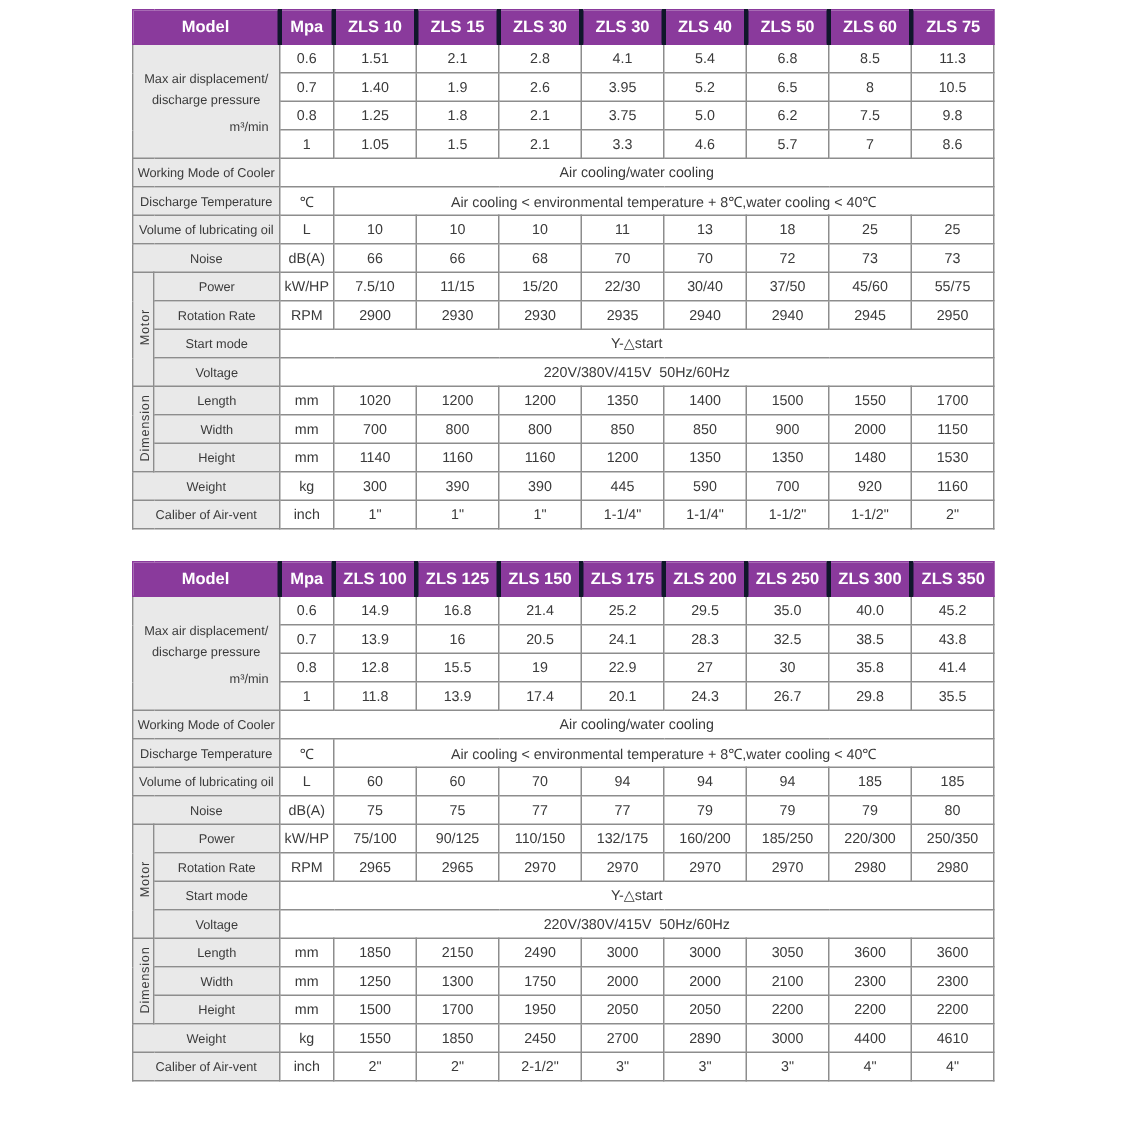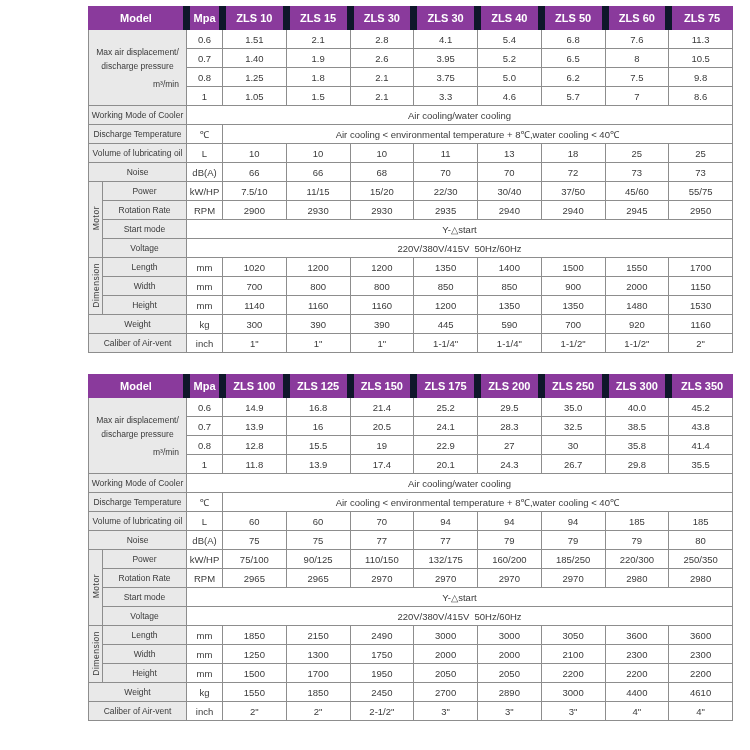--- a/index.html
+++ b/index.html
@@ -5,26 +5,26 @@
   html,body{margin:0;padding:0;}
   body{
     width:750px;height:750px;background:#ffffff;
     font-family:"Liberation Sans", sans-serif;color:#3a3a3a;
     -webkit-font-smoothing:antialiased;
   }
   .page{padding:6px 0 0 88px;}
   .titlebar{width:575px;display:flex;justify-content:space-between;align-items:flex-end;margin-bottom:5px;}
   .title{font-weight:bold;font-size:13px;color:#101010;padding-left:8px;letter-spacing:0.2px;}
   .note{font-size:10.5px;color:#3a3a3a;}
-  table.spec{border-collapse:collapse;table-layout:fixed;width:645px;}
+  table.spec{border-collapse:collapse;table-layout:fixed;width:575px;}
   table.spec th{
     background:#8a3a9c;color:#ffffff;font-size:11px;font-weight:bold;
     height:22px;padding:0;border:1px solid #8a3a9c;
   }
-  table.spec th + th{border-left:7px solid #0f172a;}
+  table.spec th + th{border-left:3px solid #0f172a;}
   table.spec td{
     border:1px solid #8d8d8d;font-size:9.5px;text-align:center;
     height:18px;padding:0 1px;background:#ffffff;color:#3a3a3a;
     overflow:hidden;
   }
   table.spec td.lbl{background:#e9e9e9;font-size:8.5px;}
   table.spec td.displbl{vertical-align:middle;padding:0 4px;}
   .displbl .row-label-line{text-align:center;line-height:1.55;}
   .displbl .m3line{text-align:right;padding:6px 3px 0 0;}
   table.spec td.grp{background:#e9e9e9;padding:0;}
@@ -76,21 +76,21 @@
               <div class="row-label-line">discharge pressure</div>
               <div class="m3line">m³/min</div>
             </td>
             <td>0.6</td>
             <td>1.51</td>
             <td>2.1</td>
             <td>2.8</td>
             <td>4.1</td>
             <td>5.4</td>
             <td>6.8</td>
-            <td>7.6</td>
+            <td>8.5</td>
             <td>11.3</td>
           </tr>
           <tr>
             <td>0.7</td>
             <td>1.40</td>
             <td>1.9</td>
             <td>2.6</td>
             <td>3.95</td>
             <td>5.2</td>
             <td>6.5</td>

